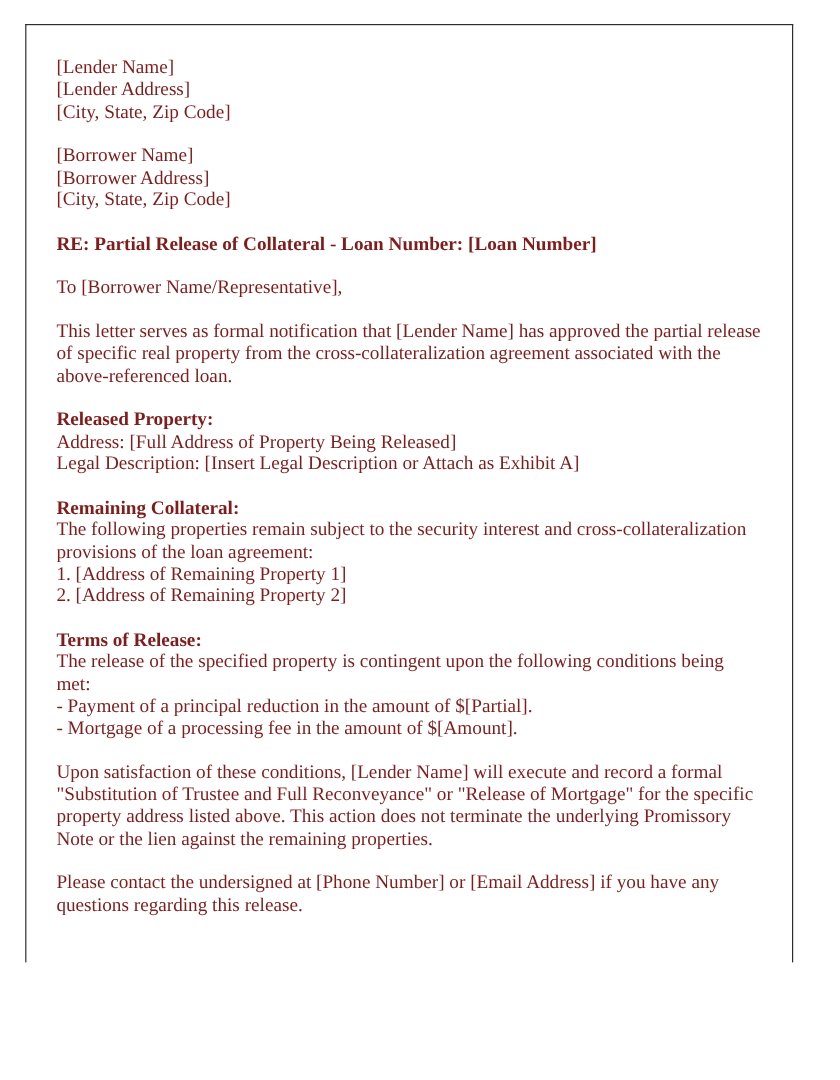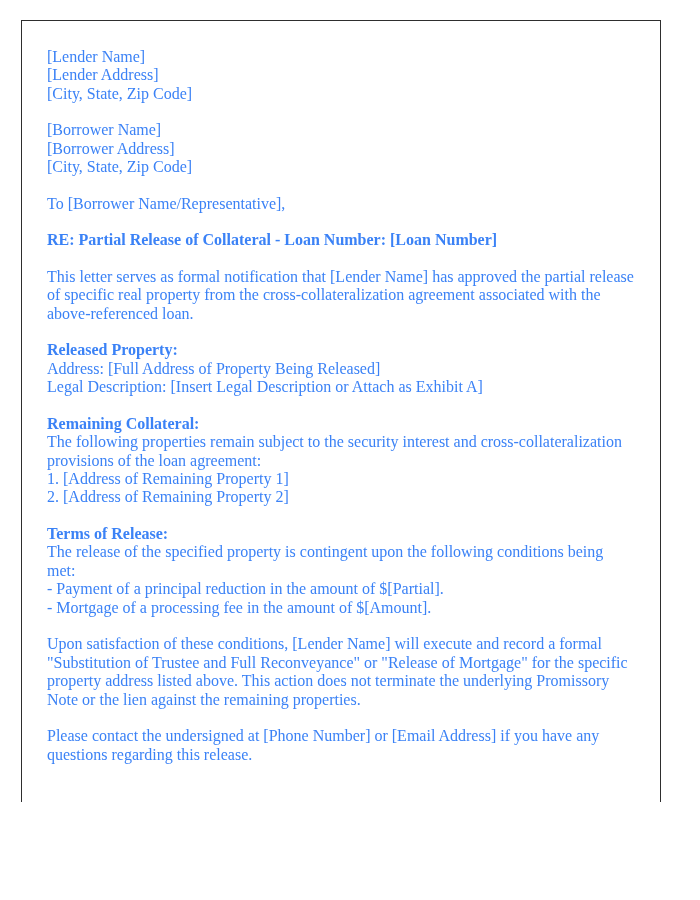--- a/index.html
+++ b/index.html
@@ -23,21 +23,21 @@
     border: 1px solid #2e2e2e;
     border-bottom: none;
     background: #ffffff;
   }
   .letter-body {
     box-sizing: border-box;
     padding: 27px 26px 0 25px;
     font-family: "Liberation Serif", serif;
     font-size: 16px;
     line-height: 1.155;
-    color: #3b82f6;
+    color: #7f1d1d;
   }
   .block { margin: 18px 0; }
   .block:first-child { margin-top: 0; }
   .line { display: block; }
   .bold { font-weight: bold; }
 </style>
 </head>
 <body>
 
 <div class="page-frame">
@@ -49,23 +49,23 @@
       <span class="line">[City, State, Zip Code]</span>
     </div>
 
 
     <div class="block">
       <span class="line">[Borrower Name]</span>
       <span class="line">[Borrower Address]</span>
       <span class="line">[City, State, Zip Code]</span>
     </div>
 
+    <div class="block bold">RE: Partial Release of Collateral - Loan Number: [Loan Number]</div>
+
     <div class="block">To [Borrower Name/Representative],</div>
-
-    <div class="block bold">RE: Partial Release of Collateral - Loan Number: [Loan Number]</div>
 
     <div class="block">This letter serves as formal notification that [Lender Name] has approved the partial release of specific real property from the cross-collateralization agreement associated with the above-referenced loan.</div>
 
     <div class="block">
       <span class="line bold">Released Property:</span>
       <span class="line">Address: [Full Address of Property Being Released]</span>
       <span class="line">Legal Description: [Insert Legal Description or Attach as Exhibit A]</span>
     </div>
 
     <div class="block">

